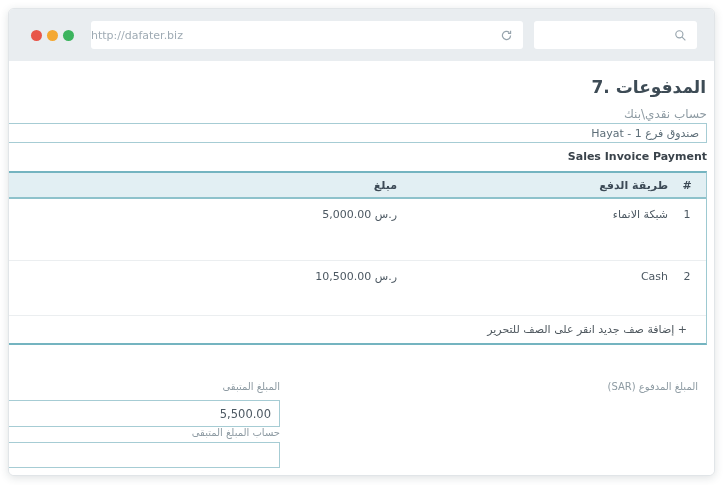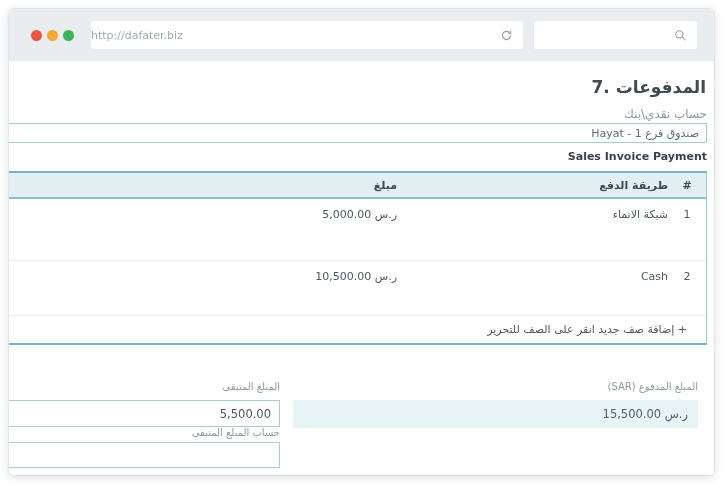--- a/index.html
+++ b/index.html
@@ -148,21 +148,20 @@
         <div class="c-method">Cash</div>
         <div class="c-amount">ر.س 10,500.00</div>
       </div>
 
       <div class="add-row">+ إضافة صف جديد انقر على الصف للتحرير</div>
     </div>
 
     <div class="totals">
       <div class="tot-col-paid">
         <div class="tot-label">المبلغ المدفوع (SAR)</div>
-        <div class="paid-box">ر.س 15,500.00</div>
       </div>
       <div class="tot-col-rem">
         <div class="tot-label">المبلغ المتبقى</div>
         <input class="t-input" type="text" value="5,500.00" style="">
         <div class="tot-label mt">حساب المبلغ المتبقى</div>
         <input class="t-input second" type="text" value="" style="">
       </div>
     </div>
 
   </div>

